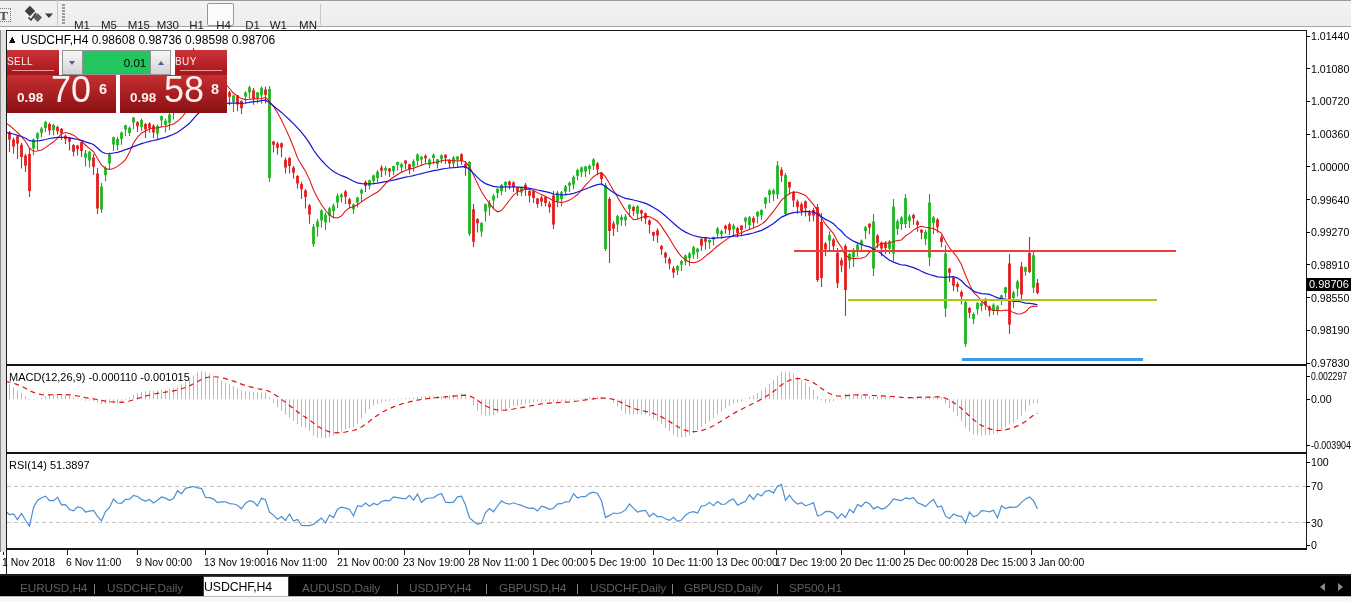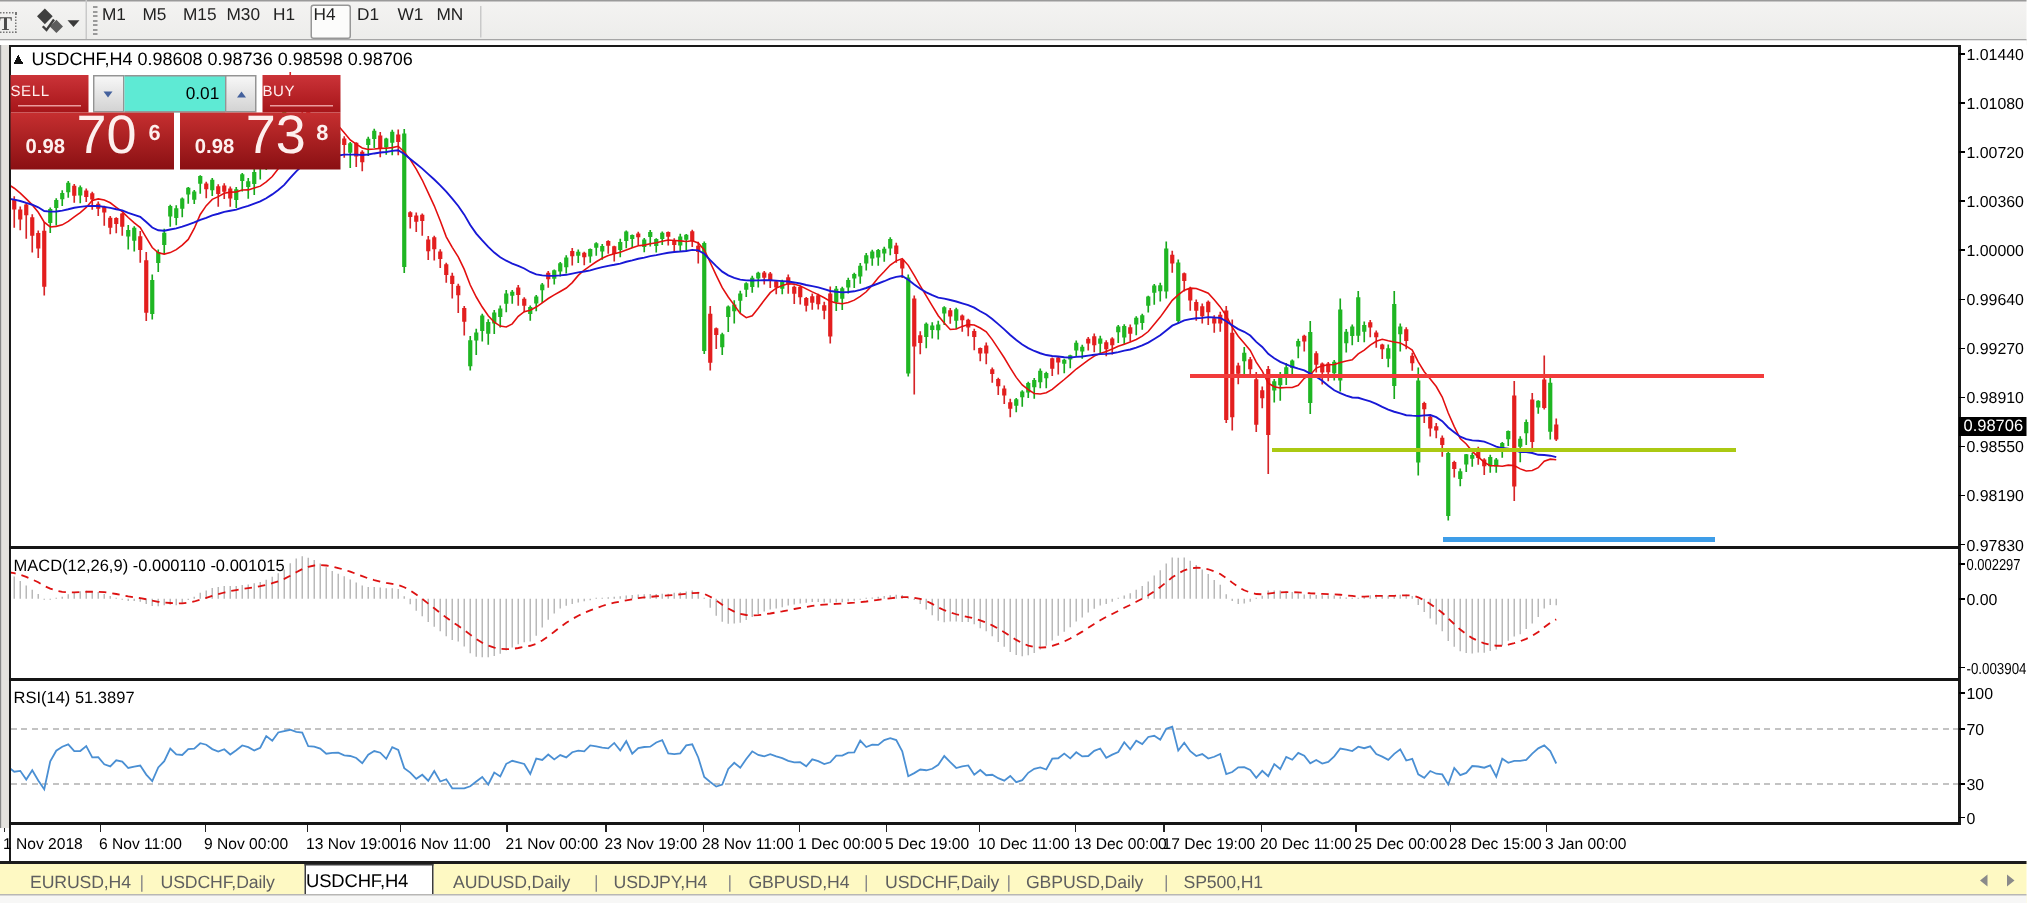--- a/index.html
+++ b/index.html
@@ -1,42 +1,42 @@
 <!DOCTYPE html>
 <html><head><meta charset="utf-8"><style>
 *{margin:0;padding:0;box-sizing:border-box}
 html,body{width:1351px;height:602px;overflow:hidden;background:#fff;font-family:"Liberation Sans",sans-serif}
 #toolbar{position:absolute;left:0;top:0;width:1351px;height:30px;background:linear-gradient(#f4f3f2,#ededeb 85%);border-bottom:0}
 #toolbar .bline{position:absolute;left:0;top:26px;width:1351px;height:1px;background:#a6a6a6}
 #toolbar .wline{position:absolute;left:0;top:27px;width:1351px;height:3px;background:#fff}
-.tf{position:absolute;top:1px;height:19px;line-height:19px;font-size:11.5px;color:#222;text-align:left}
+.tf{position:absolute;top:16px;height:19px;line-height:19px;font-size:11.5px;color:#222;text-align:right}
 #h4btn{position:absolute;left:207px;top:3px;width:27px;height:23px;background:#fcfcfb;border:1px solid #979797;border-radius:2px}
 .grip{position:absolute;left:61.5px;top:4px;width:3px;height:21px;background-image:repeating-linear-gradient(#9a9a9a 0 1.5px,#f1f0ef 1.5px 3px)}
 .tsep{position:absolute;left:320px;top:4px;width:1px;height:21px;background:#c9c9c9}
 #ticon{position:absolute;left:-3px;top:8px;width:14px;height:14px;border:1px dotted #777;color:#4a4a4a;font-family:"Liberation Serif",serif;font-weight:700;font-size:13px;text-align:right;line-height:13px;padding-right:2px}
 #widget{position:absolute;left:7px;top:50px;width:220px;height:63.4px;font-family:"Liberation Sans",sans-serif}
 .rbtn{position:absolute;top:0;height:25.4px;background:linear-gradient(#cd394f,#a21418)}
 #sellb{left:0;width:51.5px;background:linear-gradient(#cb3338,#a61519)}
 #buyb{left:168px;width:52px;background:linear-gradient(#cb3338,#a61519)}
 .rbtn span{display:block;text-align:left;color:#ffefef;font-size:10px;margin-top:5.5px;letter-spacing:.4px}
 .rbtn i{display:block;height:1px;background:rgba(255,200,200,.75);margin:3px 5px 0 5px}
 #spindn{left:55px;width:20.6px}
 #spinup{left:143.2px;width:20.9px}
 .spin{position:absolute;top:0;height:25.4px;background:linear-gradient(#f7f7f7,#d3d3d3);border:1px solid #949494}
 .spin b{position:absolute;left:50%;top:50%;transform:translate(-50%,-50%);width:0;height:0}
 #spindn b{border-left:3.5px solid transparent;border-right:3.5px solid transparent;border-top:4.5px solid #44619d}
 #spinup b{border-left:3.5px solid transparent;border-right:3.5px solid transparent;border-bottom:4.5px solid #44619d}
-#qty{position:absolute;left:75.6px;top:0;width:67.6px;height:25.4px;background:#5eead4;border-top:1px solid #949494;border-bottom:1px solid #949494;font-size:11.5px;font-weight:400;color:#000;text-align:right;line-height:24px;padding-right:4px}
+#qty{position:absolute;left:75.6px;top:0;width:67.6px;height:25.4px;background:#22c55e;border-top:1px solid #949494;border-bottom:1px solid #949494;font-size:11.5px;font-weight:400;color:#000;text-align:right;line-height:24px;padding-right:4px}
 .bigp{position:absolute;top:25.4px;height:38px;background:linear-gradient(#c62f30,#8a1013);color:#fdf0ee;white-space:nowrap}
 #bigsell{left:0;width:109.2px}
 #bigbuy{left:112.9px;width:107.1px}
 .bigp .sm{position:absolute;bottom:8px;font-size:13.5px;font-weight:700}
 .bigp .lg{position:absolute;bottom:2.5px;font-size:36px;font-weight:400}
 .bigp .sup{position:absolute;top:6px;font-size:14.5px;font-weight:700}
-#tabs{position:absolute;left:0;top:573.5px;width:1351px;height:28.5px;background:#fef9c3;border-top:2px solid #1c1c1c;font-size:11.8px;color:#5f5f5f;letter-spacing:-0.1px}
+#tabs{position:absolute;left:0;top:573.5px;width:1351px;height:28.5px;background:#000000;border-top:2px solid #1c1c1c;font-size:11.8px;color:#5f5f5f;letter-spacing:-0.1px}
 #tabs .t{position:absolute;top:5px}
 #activetab{position:absolute;left:203px;top:0;width:86px;height:21px;background:#fff;border:1px solid #3c3c3c;border-bottom:0;text-align:left;line-height:20px;color:#000;font-size:12.3px}
 #gutter{position:absolute;left:0;top:596px;width:1351px;height:6px;background:#f7f7f6;border-top:1px solid #b8b7b5}
 .sep{position:absolute;top:5px;color:#8a8a8a}
 .arr{position:absolute;top:7px;width:0;height:0;border-top:4.5px solid transparent;border-bottom:4.5px solid transparent}
 </style></head>
 <body>
 <svg width="1351" height="602" viewBox="0 0 1351 602" style="position:absolute;left:0;top:0" shape-rendering="crispEdges" text-rendering="optimizeLegibility">
 <rect x="0" y="30" width="1351" height="545" fill="#ffffff"></rect>
 <clipPath id="mainclip">
@@ -188,21 +188,21 @@
       <span>BUY</span>
       <i></i>
     </div>
  <div class="bigp" id="bigsell">
       <span class="sm" style="left:10px">0.98</span>
       <span class="lg" style="left:44px">70</span>
       <span class="sup" style="left:92px">6</span>
     </div>
  <div class="bigp" id="bigbuy">
       <span class="sm" style="left:10px">0.98</span>
-      <span class="lg" style="left:44px">73</span>
+      <span class="lg" style="left:44px">58</span>
       <span class="sup" style="left:91px">8</span>
     </div>
 </div>
 <div id="tabs">
  <div class="t" style="left:20px">EURUSD,H4</div>
  <div class="sep" style="left:93px">|</div>
  <div class="t" style="left:107px">USDCHF,Daily</div>
  <div id="activetab">USDCHF,H4</div>
  <div class="t" style="left:302px">AUDUSD,Daily</div>
  <div class="sep" style="left:396px">|</div>

